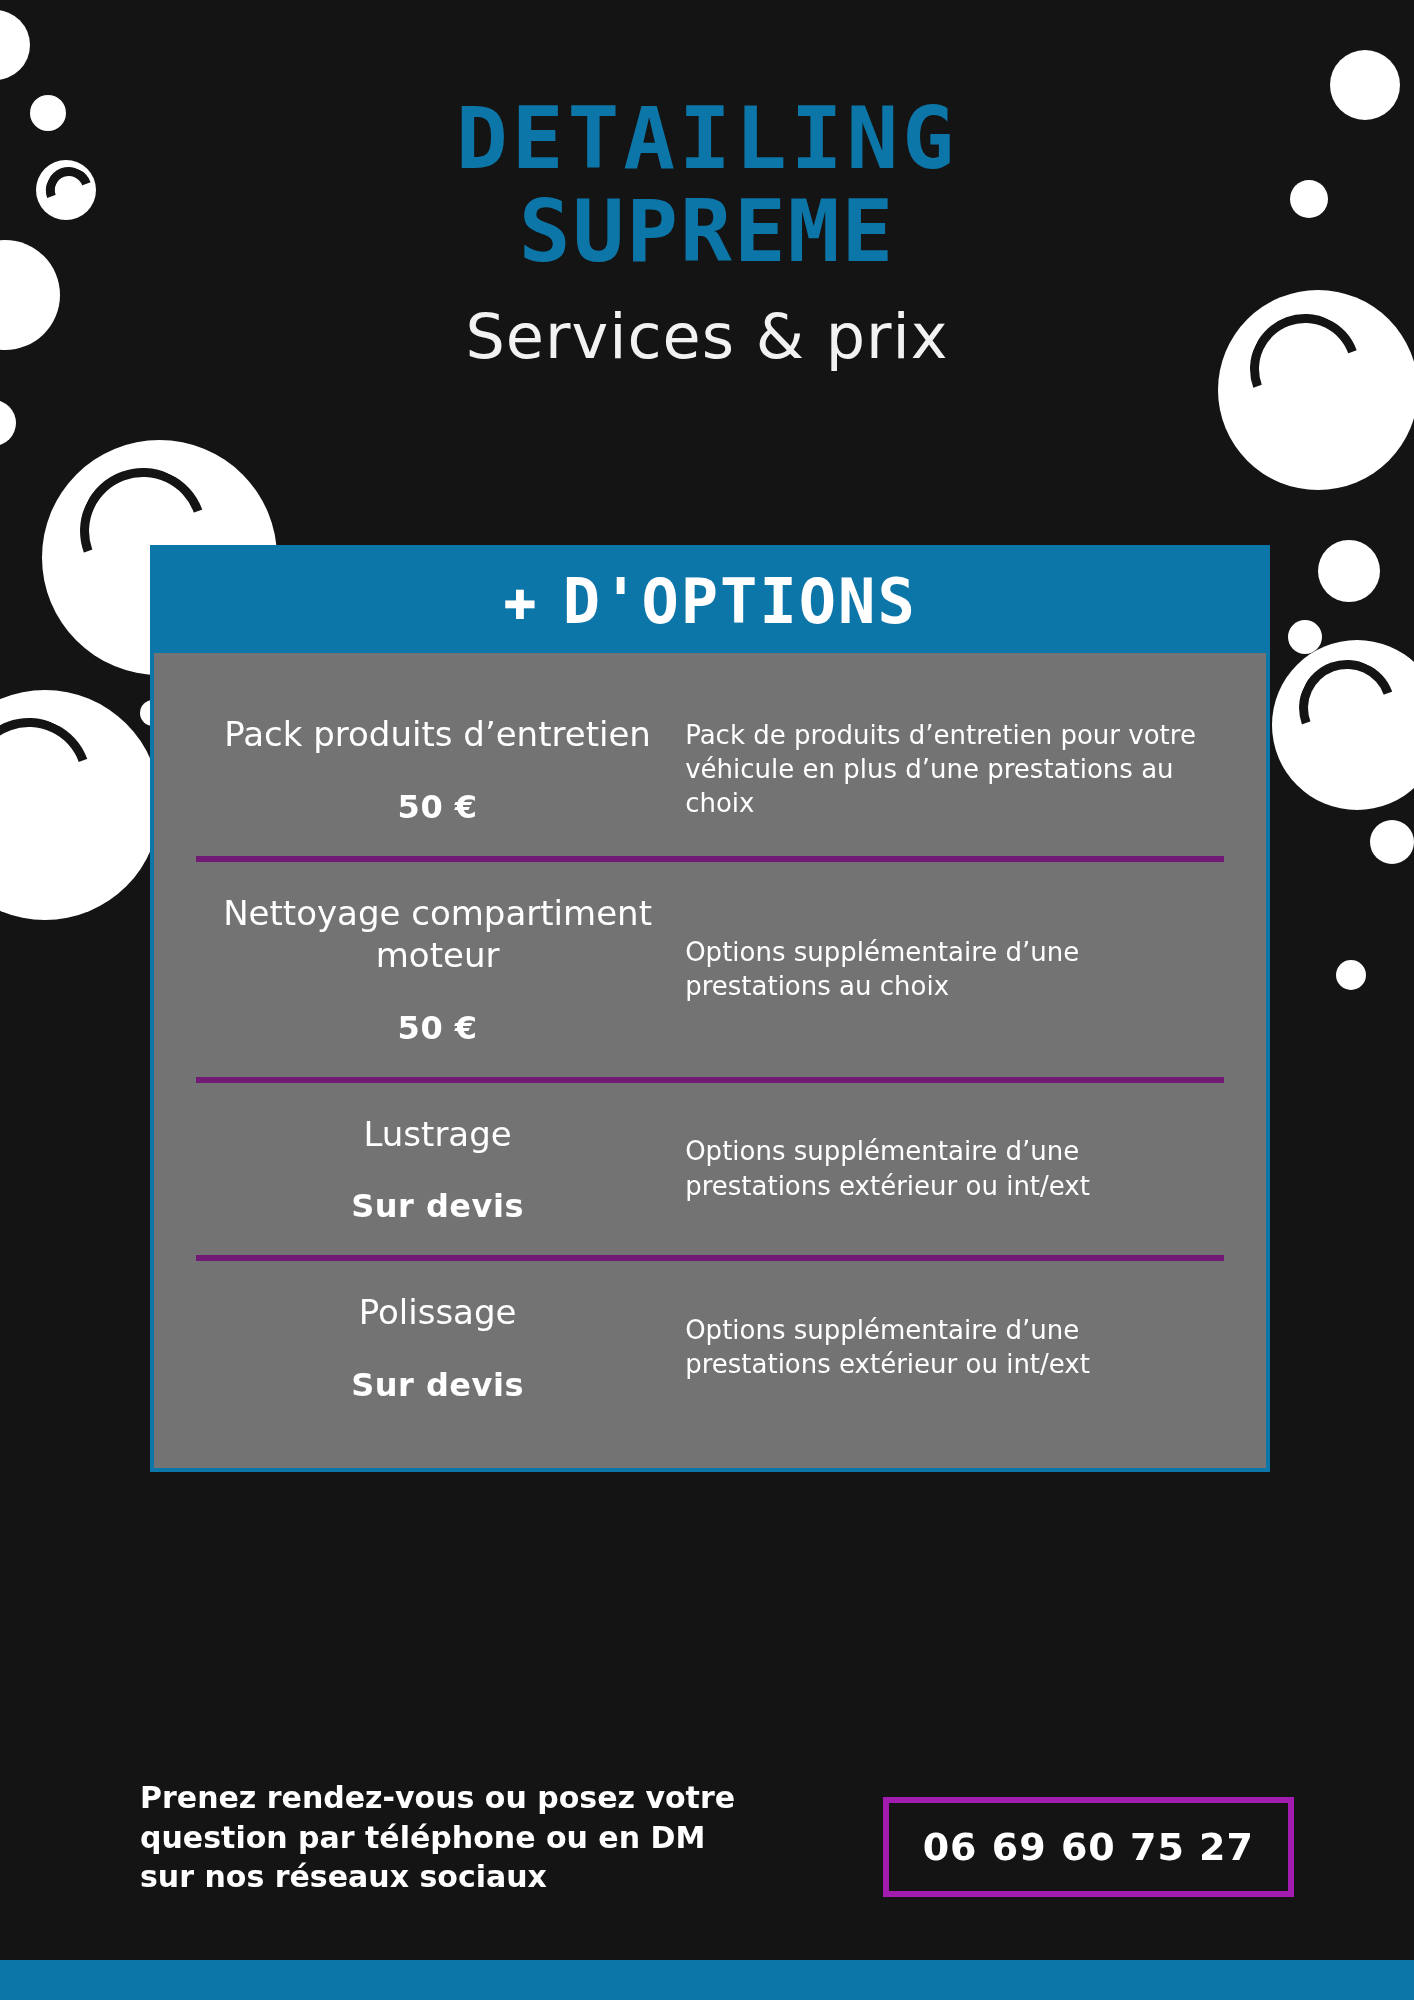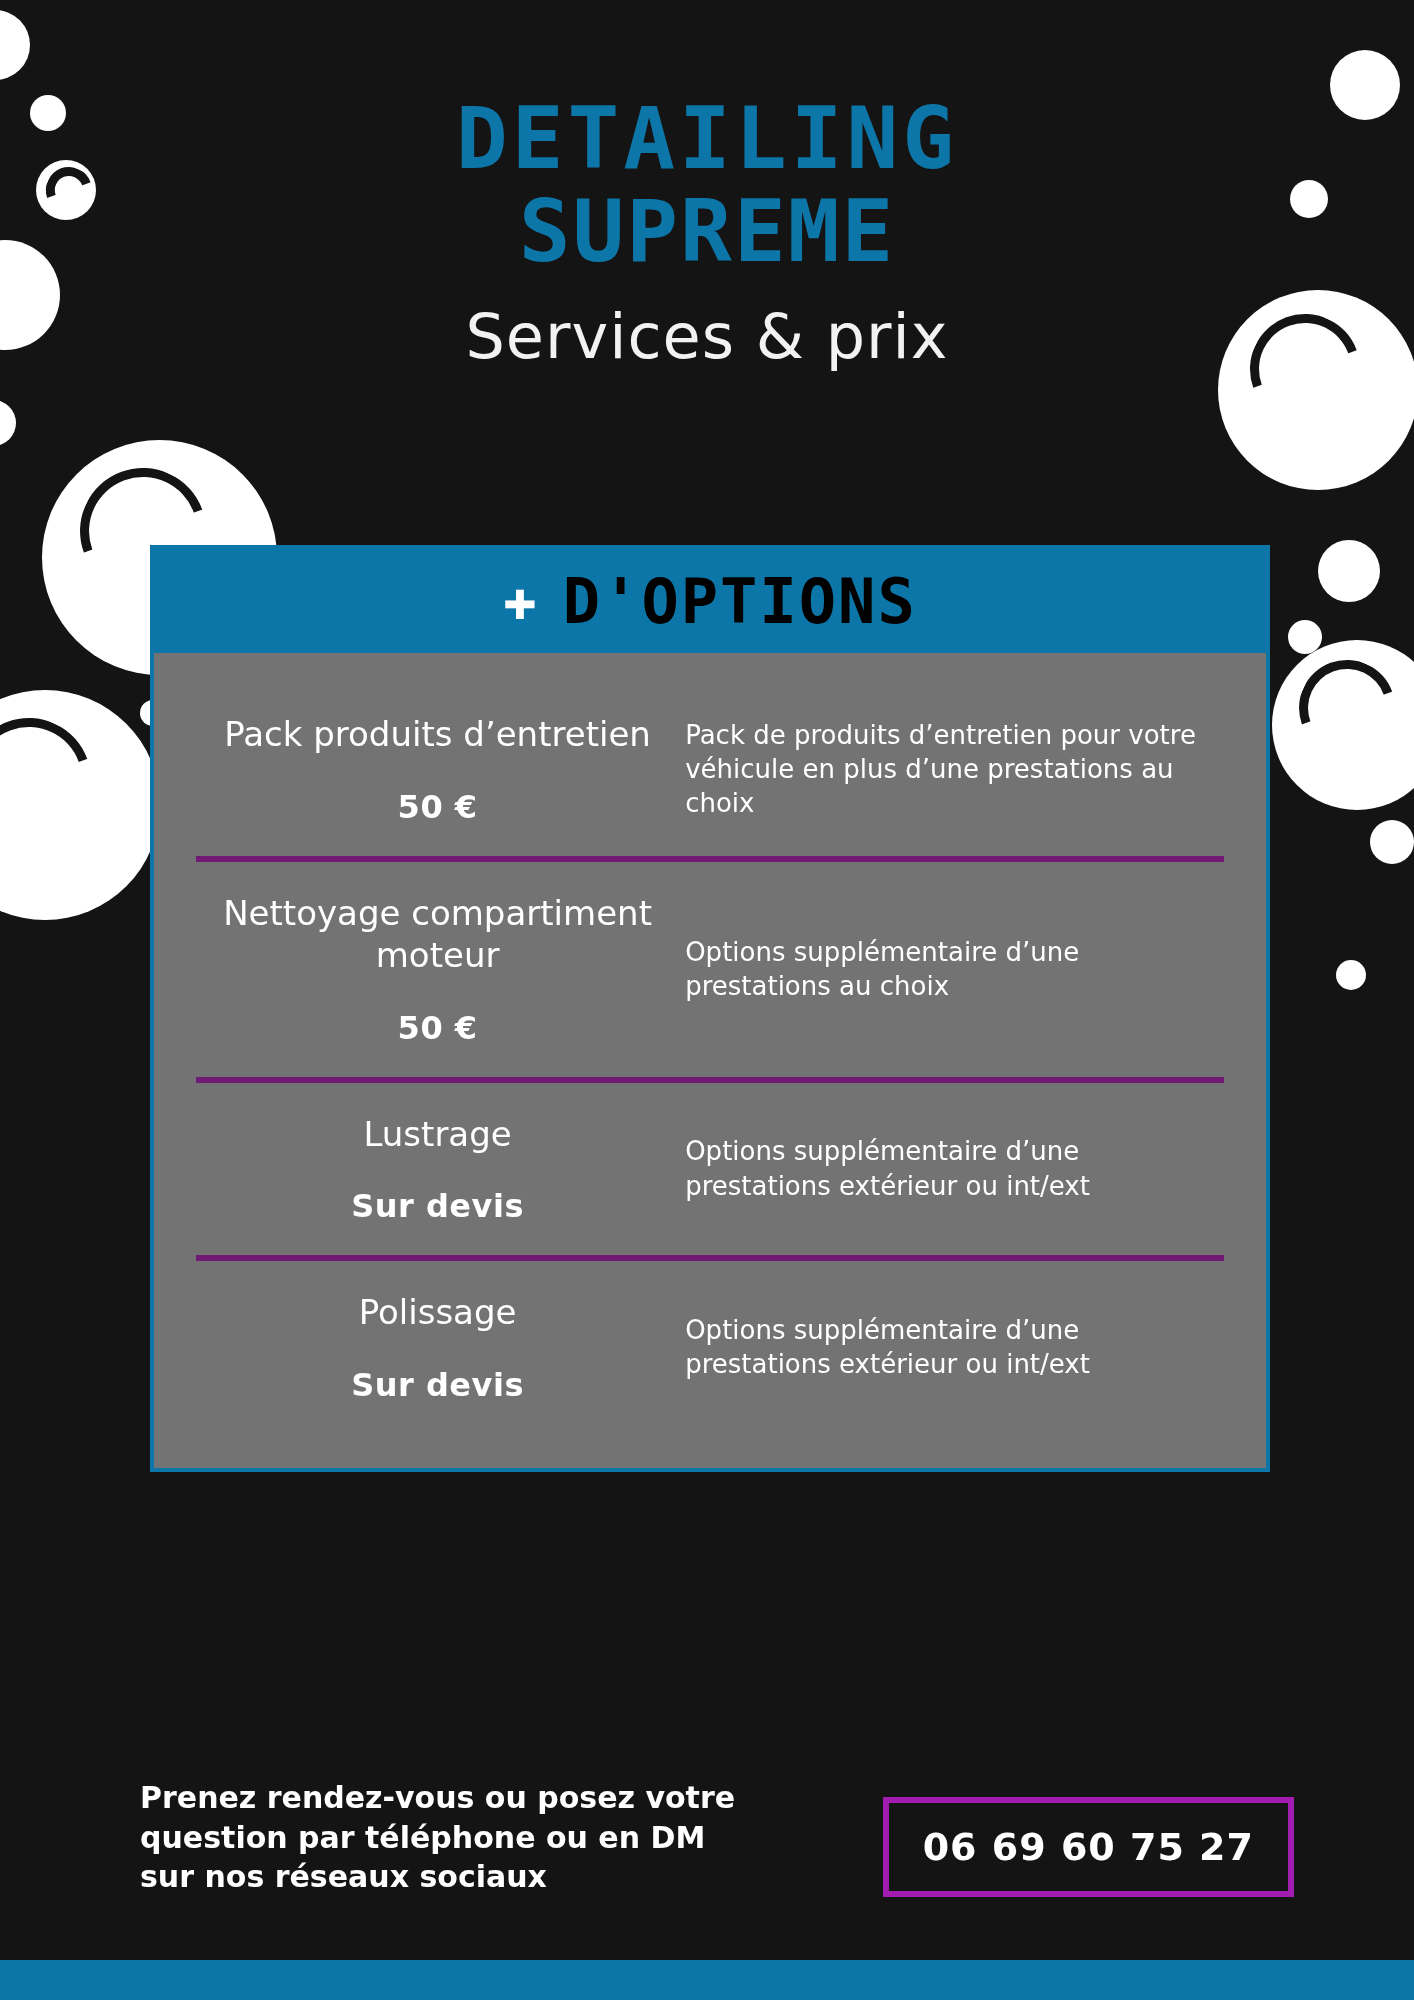--- a/index.html
+++ b/index.html
@@ -86,21 +86,21 @@
   .plus-icon {
     color: #ffffff;
     font-size: 40px;
     font-weight: bold;
     line-height: 1;
     position: relative;
     top: 4px;
   }
   .card-title {
     font-family: "DejaVu Sans Mono", monospace;
-    color: #000000;
+    color: #ffffff;
     font-weight: bold;
     font-size: 62px;
     letter-spacing: 2px;
     text-align: right;
   }
   .card-body {
     background: #737373;
     padding: 30px 42px 34px 42px;
   }
 

